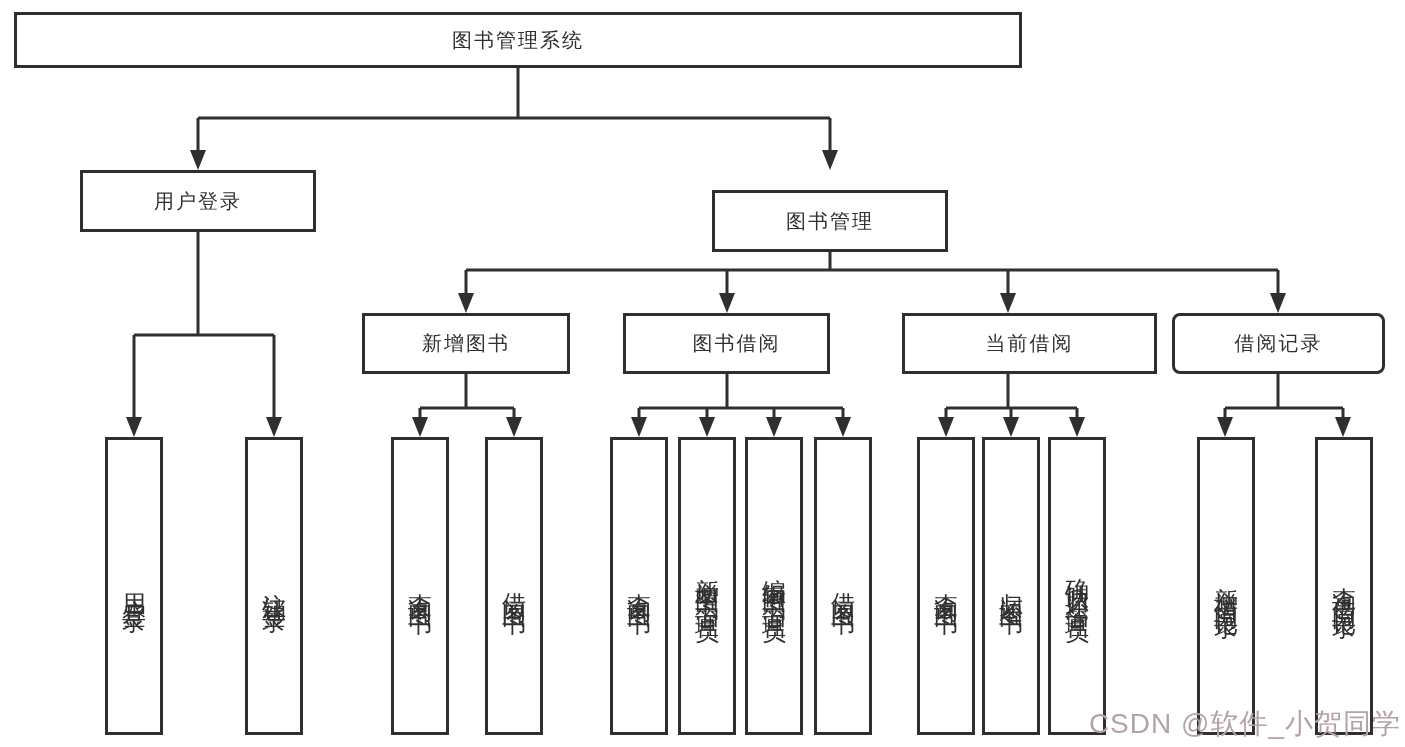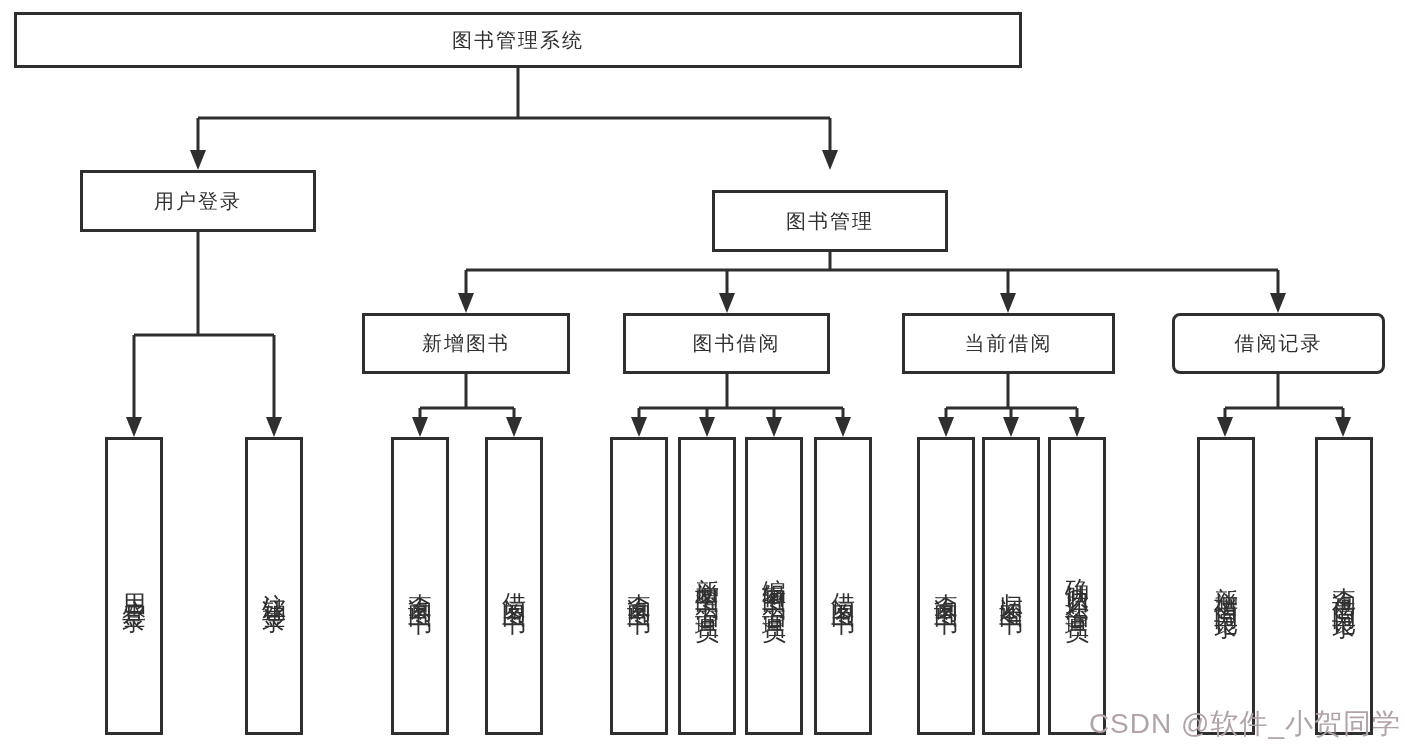--- a/index.html
+++ b/index.html
@@ -92,21 +92,21 @@
   <div class="node" style="left:712px; top:170px; width:236px; height:62px;margin-top:20px;">
     <span class="h-label">图书管理</span>
   </div>
 
   <div class="node" style="left:362px; top:313px; width:208px; height:61px;">
     <span class="h-label">新增图书</span>
   </div>
   <div class="node" style="left:623px; top:313px; width:207px; height:61px;padding-left:20px;">
     <span class="h-label">图书借阅</span>
   </div>
-  <div class="node" style="left:902px; top:313px; width:213px; height:61px;">
+  <div class="node" style="left:902px; top:313px; width:255px; height:61px;">
     <span class="h-label">当前借阅</span>
   </div>
   <div class="node" style="left:1172px; top:313px; width:213px; height:61px;border-radius:8px;">
     <span class="h-label">借阅记录</span>
   </div>
 
   <div class="node leaf" style="left:105px; top:437px; width:58px; height:298px;">
     <span class="v-label">用户登录</span>
   </div>
   <div class="node leaf" style="left:245px; top:437px; width:58px; height:298px;">

